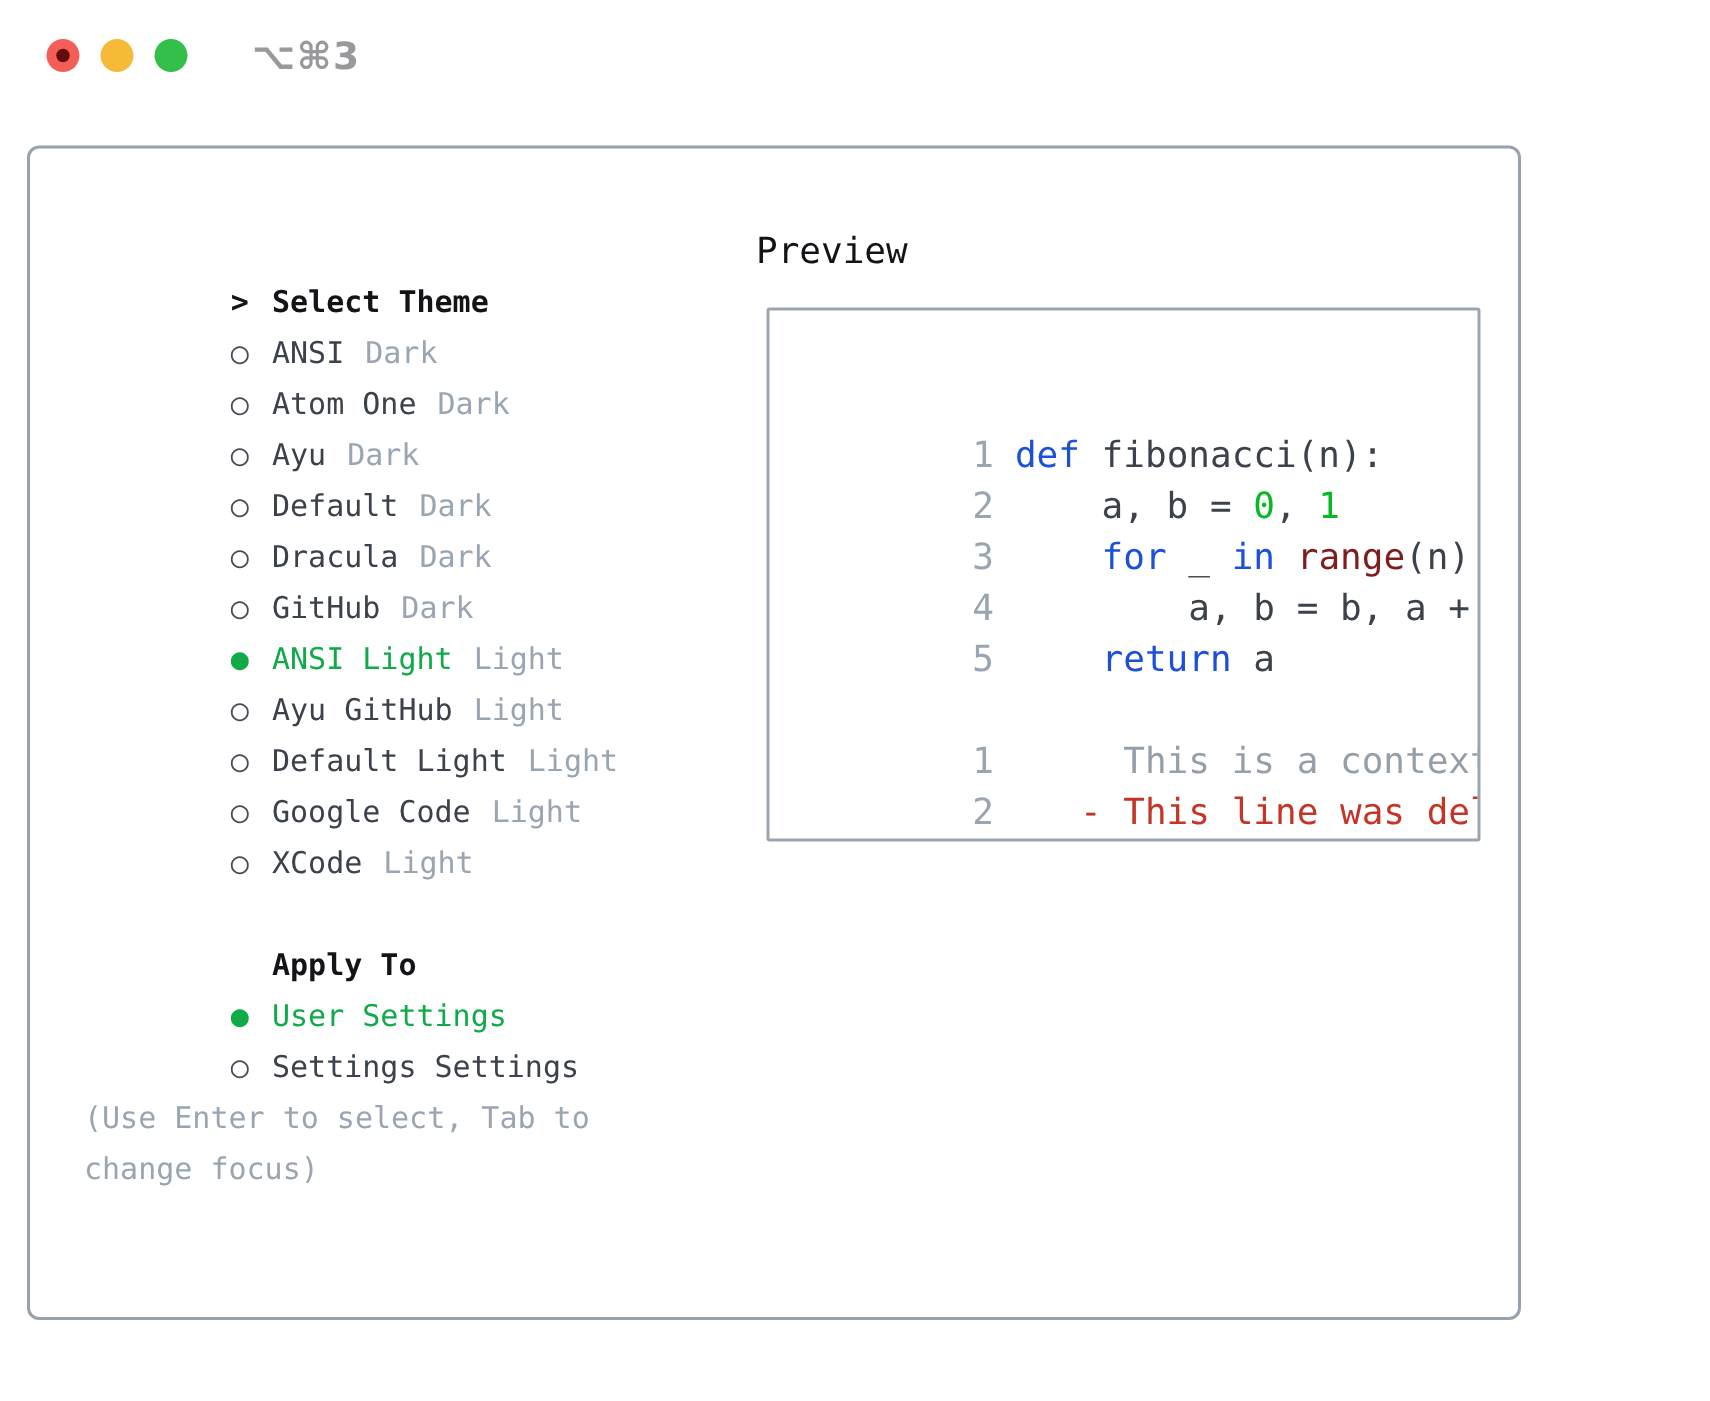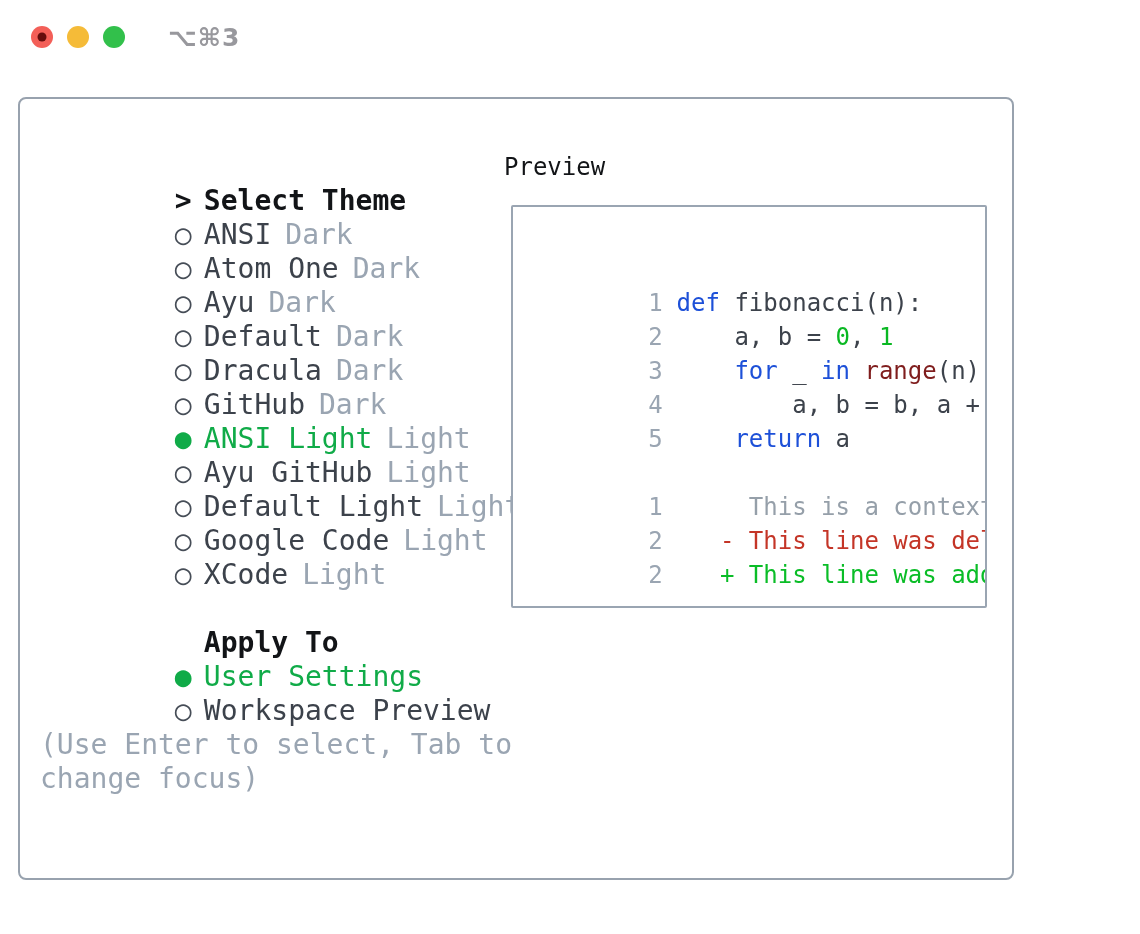--- a/index.html
+++ b/index.html
@@ -14,33 +14,33 @@
             transform:translate(-50%,-50%);}
   .shortcut{position:absolute;top:23px;left:168px;font-size:25px;font-weight:bold;
             color:#98989d;font-family:"DejaVu Sans","Liberation Sans",sans-serif;letter-spacing:1px;}
 
   
   .panel{position:absolute;left:18px;top:97px;width:996px;height:783px;
          border:2px solid #98a2ae;border-radius:8px;background:#ffffff;}
 
   
   .leftcol{position:absolute;left:20px;top:51px;}
-  .row{height:34px;line-height:34px;font-size:28px;white-space:pre;color:#3c424b;}
+  .row{height:34px;line-height:34px;font-size:20px;white-space:pre;color:#3c424b;margin-left:16px;}
   .mark{display:inline-block;width:15px;margin-right:14px;text-align:center;color:#464d57;}
   .hdr .mark, .hdr .lbl{font-weight:bold;color:#121417;}
   .lbl{color:#3c424b;}
   .variant{color:#9aa5b2;margin-left:14px;}
   .sel .mark, .sel .lbl{color:#10ab48;}
   .hint{color:#9aa5b2;}
   .blankrow{height:34px;}
 
   
   .preview-title{position:absolute;left:484px;top:51px;height:34px;line-height:34px;
                  font-size:24px;font-weight:normal;color:#121417;white-space:pre;}
-  .preview-box{position:absolute;left:491px;top:106px;width:476px;height:403px;
+  .preview-box{position:absolute;left:491px;top:106px;width:476px;height:356px;
                border:2px solid #9aa5b2;border-radius:2px;background:#ffffff;
                padding:45px 0 0 19px;overflow:hidden;}
   .cline{height:34px;line-height:34px;font-size:24px;white-space:pre;color:#3c424b;}
   .lnum{display:inline-block;width:15px;margin-right:14px;text-align:right;color:#9aa5b2;}
   .tok{color:#3c424b;}
   .kw{color:#1d50d8;}
   .val{color:#0ab823;}
   .fn{color:#7f1d1d;}
   .ctx{color:#959fa9;}
   .del{color:#c43527;}
@@ -103,21 +103,21 @@
 
       <div class="blankrow"></div>
 
       <div class="row hdr">
         <span class="mark"></span><span class="lbl">Apply To</span>
       </div>
       <div class="row sel">
         <span class="mark">●</span><span class="lbl">User Settings</span>
       </div>
       <div class="row">
-        <span class="mark">○</span><span class="lbl">Workspace Preview</span>
+        <span class="mark">○</span><span class="lbl">Settings Settings</span>
       </div>
 
       <div class="blankrow"></div>
 
       <div class="row hint">(Use Enter to select, Tab to</div>
       <div class="row hint">change focus)</div>
     </div>
 
     <div class="preview-title">Preview</div>
 

